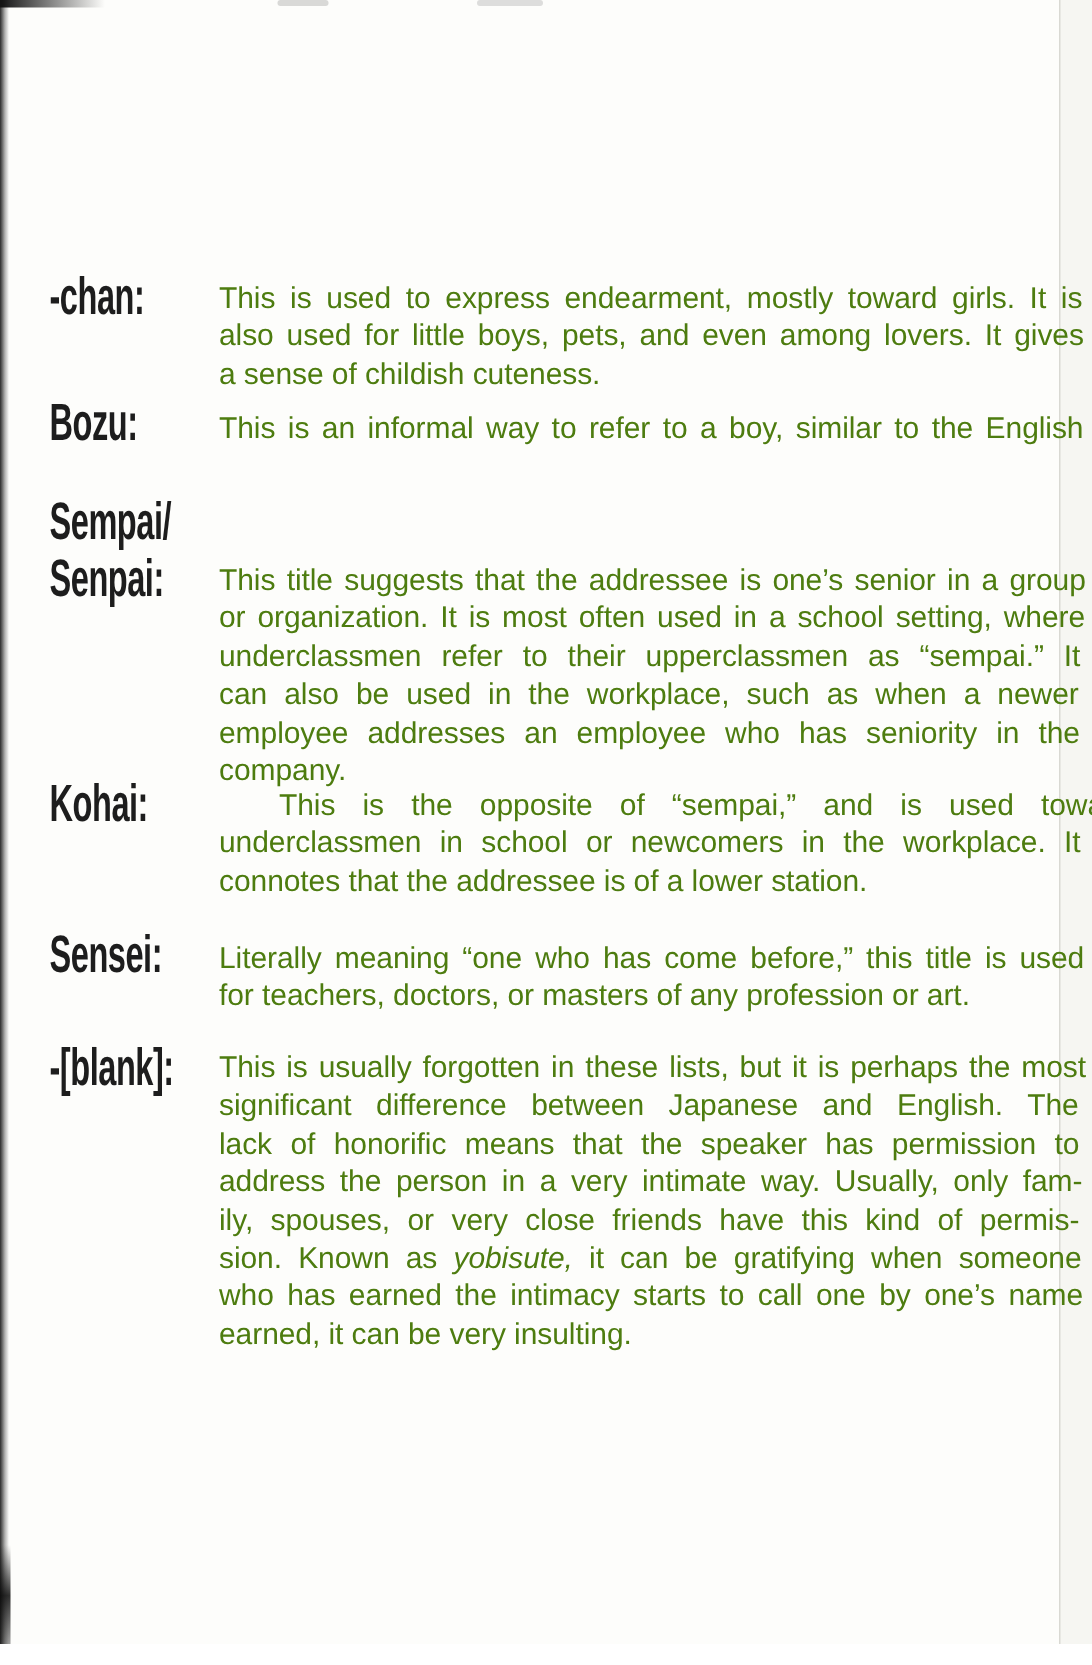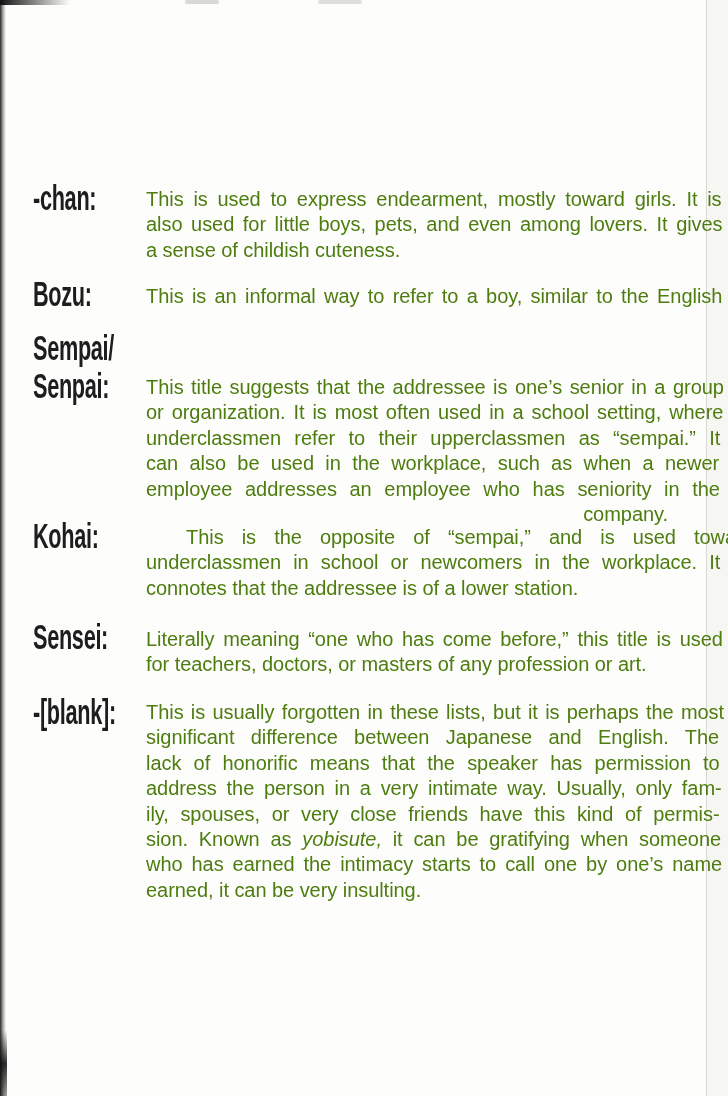--- a/index.html
+++ b/index.html
@@ -76,29 +76,29 @@
       <div class="section" style="top: 179px;">
         <div class="term-col">
           <div class="term-line"><span>-chan:</span></div>
         </div>
         <div class="definition" style="margin-top: 8px;">
           <div class="line"><span class="line-inner" style="word-spacing: 4.29063px;">This is used to express endearment, mostly toward girls. It is</span></div>
           <div class="line"><span class="line-inner" style="word-spacing: 3.08381px;">also used for little boys, pets, and even among lovers. It gives</span></div>
           <div class="line last"><span class="line-inner">a sense of childish cuteness.</span></div>
         </div>
       </div>
-      <div class="section" style="top: 275px;">
+      <div class="section" style="top: 263px; align-items: center;">
         <div class="term-col">
           <div class="term-line"><span>Bozu:</span></div>
         </div>
         <div class="definition" style="margin-top: 9px;">
           <div class="line"><span class="line-inner" style="word-spacing: 2.79808px;">This is an informal way to refer to a boy, similar to the English</span></div>
         </div>
       </div>
-      <div class="section" style="top: 329px; text-align: right;">
+      <div class="section" style="top: 329px;">
         <div class="term-col">
           <div class="term-line"><span>Sempai/</span></div>
           <div class="term-line"><span>Senpai:</span></div>
         </div>
         <div class="definition" style="margin-top: 46px;">
           <div class="line"><span class="line-inner" style="word-spacing: 2.02557px;">This title suggests that the addressee is one’s senior in a group</span></div>
           <div class="line"><span class="line-inner" style="word-spacing: 2.4517px;">or organization. It is most often used in a school setting, where</span></div>
           <div class="line"><span class="line-inner" style="word-spacing: 7.8125px;">underclassmen refer to their upperclassmen as “sempai.” It</span></div>
           <div class="line"><span class="line-inner" style="word-spacing: 5.8608px;">can also be used in the workplace, such as when a newer</span></div>
           <div class="line"><span class="line-inner" style="word-spacing: 7.18359px;">employee addresses an employee who has seniority in the</span></div>

